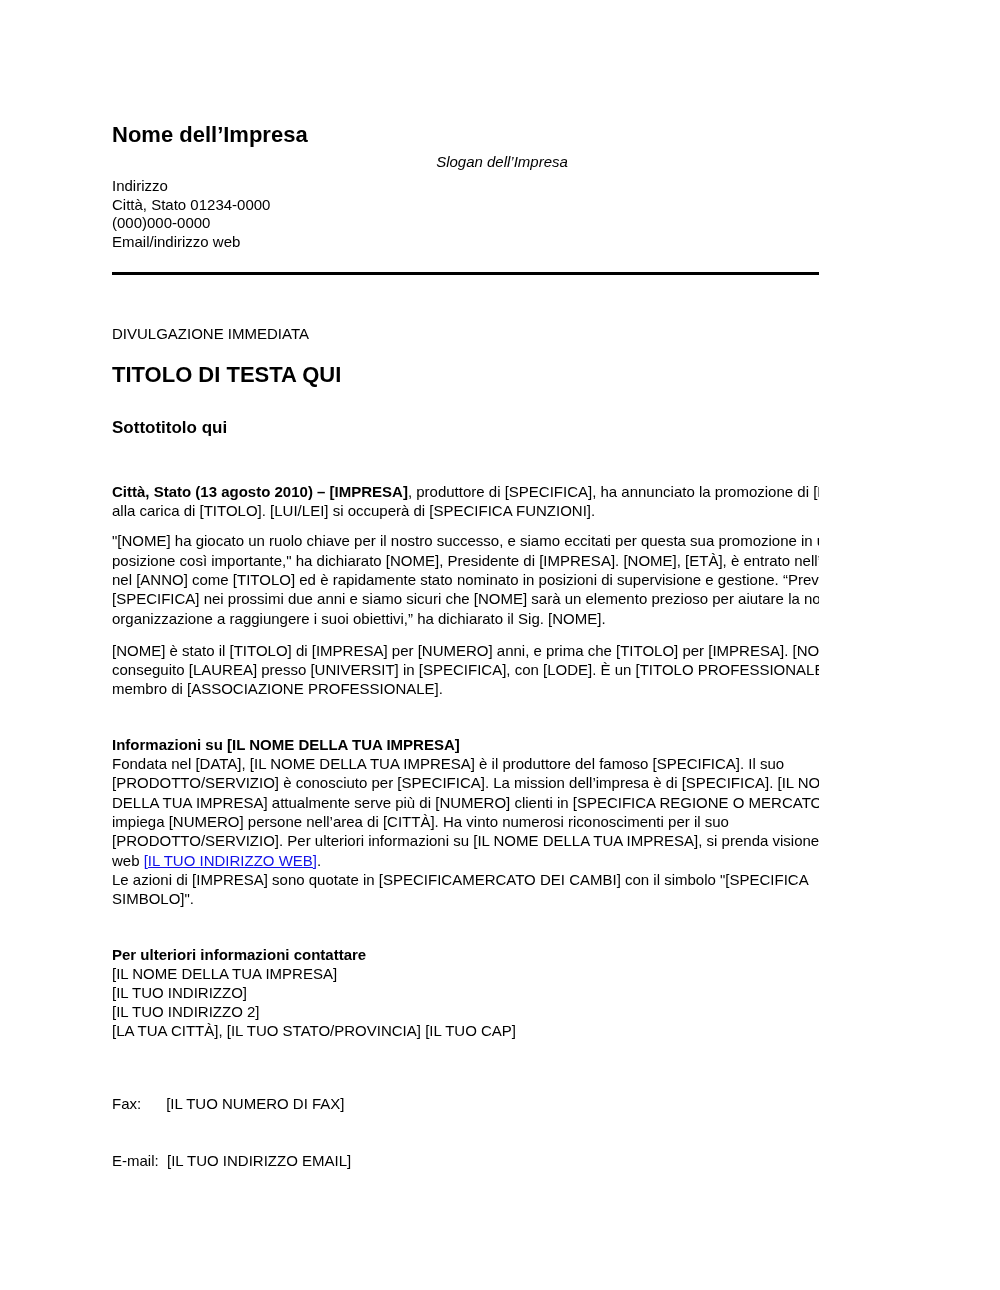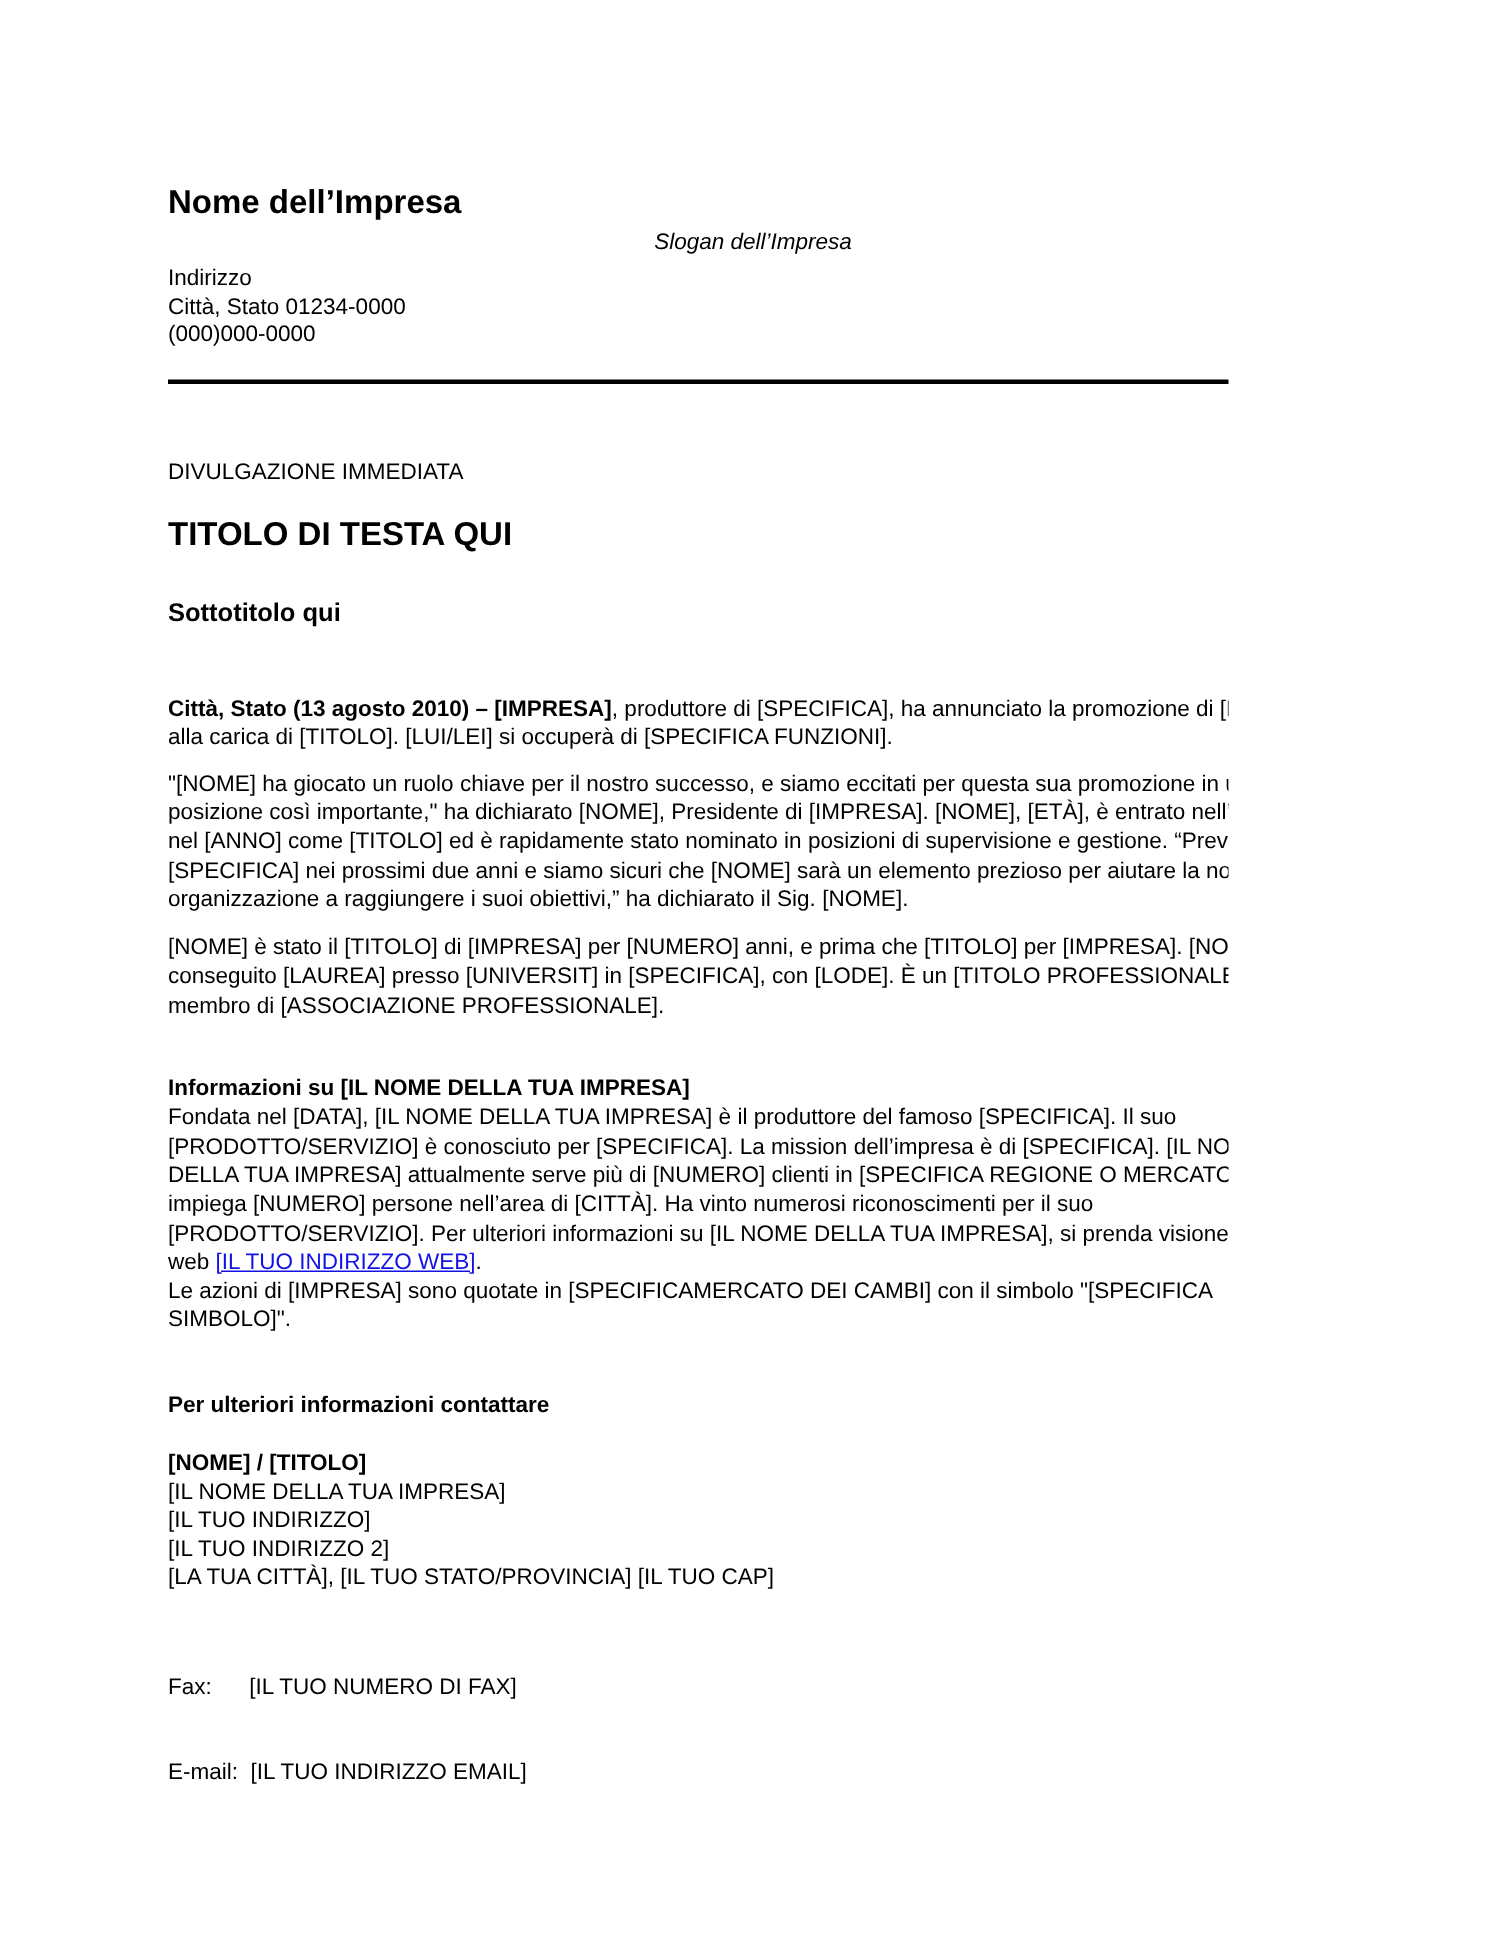--- a/index.html
+++ b/index.html
@@ -109,20 +109,21 @@
 <div class="page">
   <div class="content">
 
     <h1 class="company-name">Nome dell’Impresa</h1>
     <div class="slogan">Slogan dell’Impresa</div>
 
     <div class="addr">
       <div>Indirizzo</div>
       <div>Città, Stato 01234-0000</div>
       <div>(000)000-0000</div>
+      <div>Email/indirizzo web</div>
     </div>
 
     <div class="rule"></div>
 
     <div class="notice">DIVULGAZIONE IMMEDIATA</div>
 
     <h2 class="headline">TITOLO DI TESTA QUI</h2>
 
     <h3 class="subtitle">Sottotitolo qui</h3>
 
@@ -134,21 +135,20 @@
 
     <div class="about">
       <div class="about-heading">Informazioni su [IL NOME DELLA TUA IMPRESA]</div>
       <p class="para"><span>Fondata nel [DATA], [IL NOME DELLA TUA IMPRESA] è il produttore del famoso [SPECIFICA]. Il suo [PRODOTTO/SERVIZIO] è conosciuto per [SPECIFICA]. La mission dell’impresa è di [SPECIFICA]. [IL NOME DELLA TUA IMPRESA] attualmente serve più di [NUMERO] clienti in [SPECIFICA REGIONE O MERCATO] e impiega [NUMERO] persone nell’area di [CITTÀ]. Ha vinto numerosi riconoscimenti per il suo [PRODOTTO/SERVIZIO]. Per ulteriori informazioni su [IL NOME DELLA TUA IMPRESA], si prenda visione del sito web </span><a class="link">[IL TUO INDIRIZZO WEB]</a><span>.</span></p>
     </div>
 
     <p class="para p5">Le azioni di [IMPRESA] sono quotate in [SPECIFICAMERCATO DEI CAMBI] con il simbolo "[SPECIFICA SIMBOLO]".</p>
 
     <div class="contact-heading">Per ulteriori informazioni contattare</div>
 
-    <div class="contact-name">[NOME] / [TITOLO]</div>
 
     <div class="contact-lines">
       <div>[IL NOME DELLA TUA IMPRESA]</div>
       <div>[IL TUO INDIRIZZO]</div>
       <div>[IL TUO INDIRIZZO 2]</div>
       <div>[LA TUA CITTÀ], [IL TUO STATO/PROVINCIA] [IL TUO CAP]</div>
     </div>
 
     <div class="phone-lines">
       <div>Fax:      [IL TUO NUMERO DI FAX]</div>

